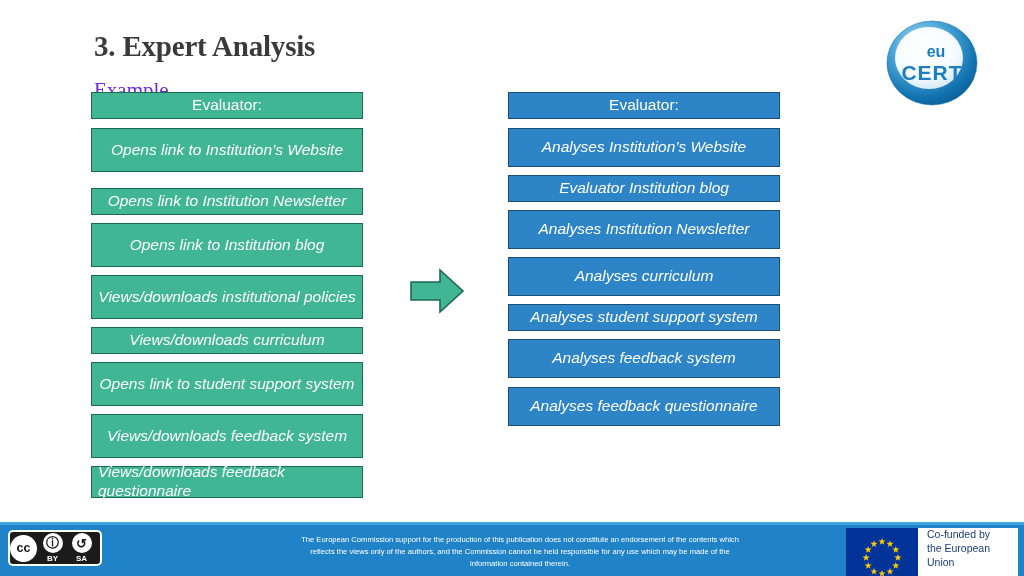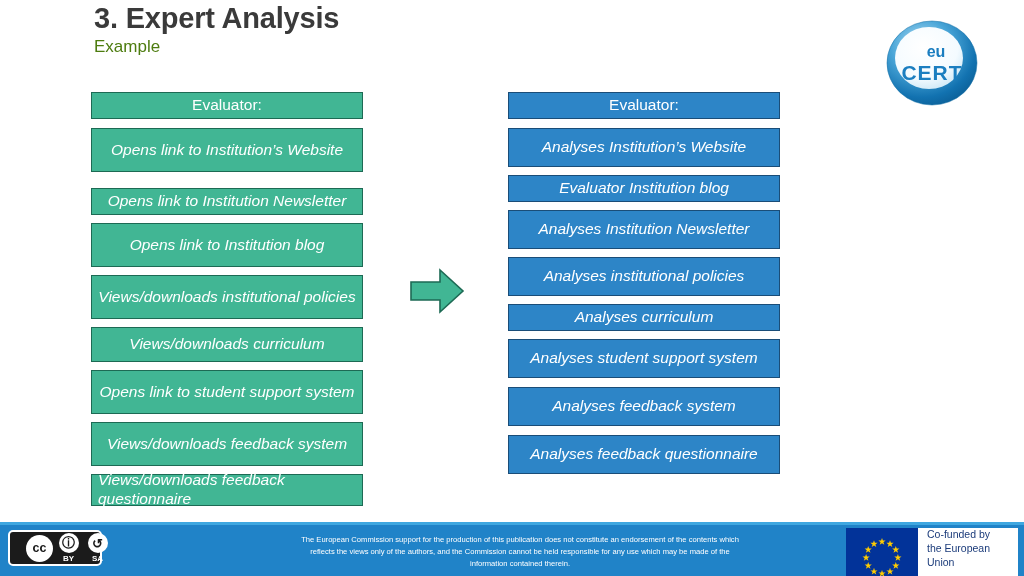--- a/index.html
+++ b/index.html
@@ -12,36 +12,37 @@
     overflow: hidden;
     background: #ffffff;
     font-family: "Liberation Sans", sans-serif;
     position: relative;
   }
 
   
   #title-block {
     position: absolute;
     left: 94px;
-    top: 2px;
+    top: 30px;
+    font-family: Liberation Serif, serif;
   }
   #page-title {
     font-size: 29px;
     font-weight: bold;
     color: #3a3a3a;
     line-height: 1.12;
     letter-spacing: -0.2px;
     white-space: nowrap;
   }
   #page-subtitle {
-    font-size: 17px;
+    font-size: 21px;
     font-weight: normal;
-    color: #4d7c0f;
+    color: #6d28d9;
     line-height: 1.15;
-    margin-top: 3px;
+    margin-top: 16px;
     white-space: nowrap;
   }
 
   
   #eucert-logo {
     position: absolute;
     left: 884px;
     top: 18px;
     width: 96px;
     height: 90px;
@@ -78,21 +79,21 @@
   }
   .flow-box.italic { font-style: italic; }
   .flow-box.plain  { font-style: normal; }
 
   
   #left-column .flow-box:nth-child(1) { height: 27px; margin-bottom: 9px; }
   #left-column .flow-box:nth-child(2) { height: 44px; margin-bottom: 16px; }
   #left-column .flow-box:nth-child(3) { height: 27px; margin-bottom: 8px; }
   #left-column .flow-box:nth-child(4) { height: 44px; margin-bottom: 8px; }
   #left-column .flow-box:nth-child(5) { height: 44px; margin-bottom: 8px; }
-  #left-column .flow-box:nth-child(6) { height: 35px; margin-bottom: 8px; }
+  #left-column .flow-box:nth-child(6) { height: 27px; margin-bottom: 8px; }
   #left-column .flow-box:nth-child(7) { height: 44px; margin-bottom: 8px; }
   #left-column .flow-box:nth-child(8) { height: 44px; margin-bottom: 8px; }
   #left-column .flow-box:nth-child(9) { height: 32px; }
 
   #right-column .flow-box:nth-child(1) { height: 27px; margin-bottom: 9px; }
   #right-column .flow-box:nth-child(2) { height: 39px; margin-bottom: 8px; }
   #right-column .flow-box:nth-child(3) { height: 27px; margin-bottom: 8px; }
   #right-column .flow-box:nth-child(4) { height: 39px; margin-bottom: 8px; }
   #right-column .flow-box:nth-child(5) { height: 39px; margin-bottom: 8px; }
   #right-column .flow-box:nth-child(6) { height: 27px; margin-bottom: 8px; }
@@ -123,21 +124,21 @@
     position: absolute;
     left: 8px;
     top: 5px;
     width: 94px;
     height: 36px;
     background: #1b1b1b;
     border: 2.5px solid #ffffff;
     border-radius: 5px;
     display: flex;
     align-items: center;
-    padding-left: 16px;
+    padding-left: 0;
     box-sizing: border-box;
   }
   .cc-mark {
     width: 27px;
     height: 27px;
     border-radius: 50%;
     background: #ffffff;
     color: #1b1b1b;
     font-size: 12.5px;
     font-weight: bold;
@@ -255,21 +256,20 @@
   <svg width="56" height="50" viewBox="0 0 56 50">
     <polygon points="2,16 31,16 31,4 54,25 31,46 31,34 2,34" fill="#41b694" stroke="#1d6a54" stroke-width="1.6"></polygon>
   </svg>
 </div>
 
 <div id="right-column" class="column">
   <div class="flow-box blue plain">Evaluator:</div>
   <div class="flow-box blue italic">Analyses Institution’s Website</div>
   <div class="flow-box blue italic">Evaluator Institution blog</div>
   <div class="flow-box blue italic">Analyses Institution Newsletter</div>
-  <div class="flow-box blue italic">Analyses institutional policies</div>
   <div class="flow-box blue italic">Analyses curriculum</div>
   <div class="flow-box blue italic">Analyses student support system</div>
   <div class="flow-box blue italic">Analyses feedback system</div>
   <div class="flow-box blue italic">Analyses feedback questionnaire</div>
 </div>
 
 <div id="footer-bar">
 
   <div id="cc-badge">
     <div class="cc-mark">cc</div>

